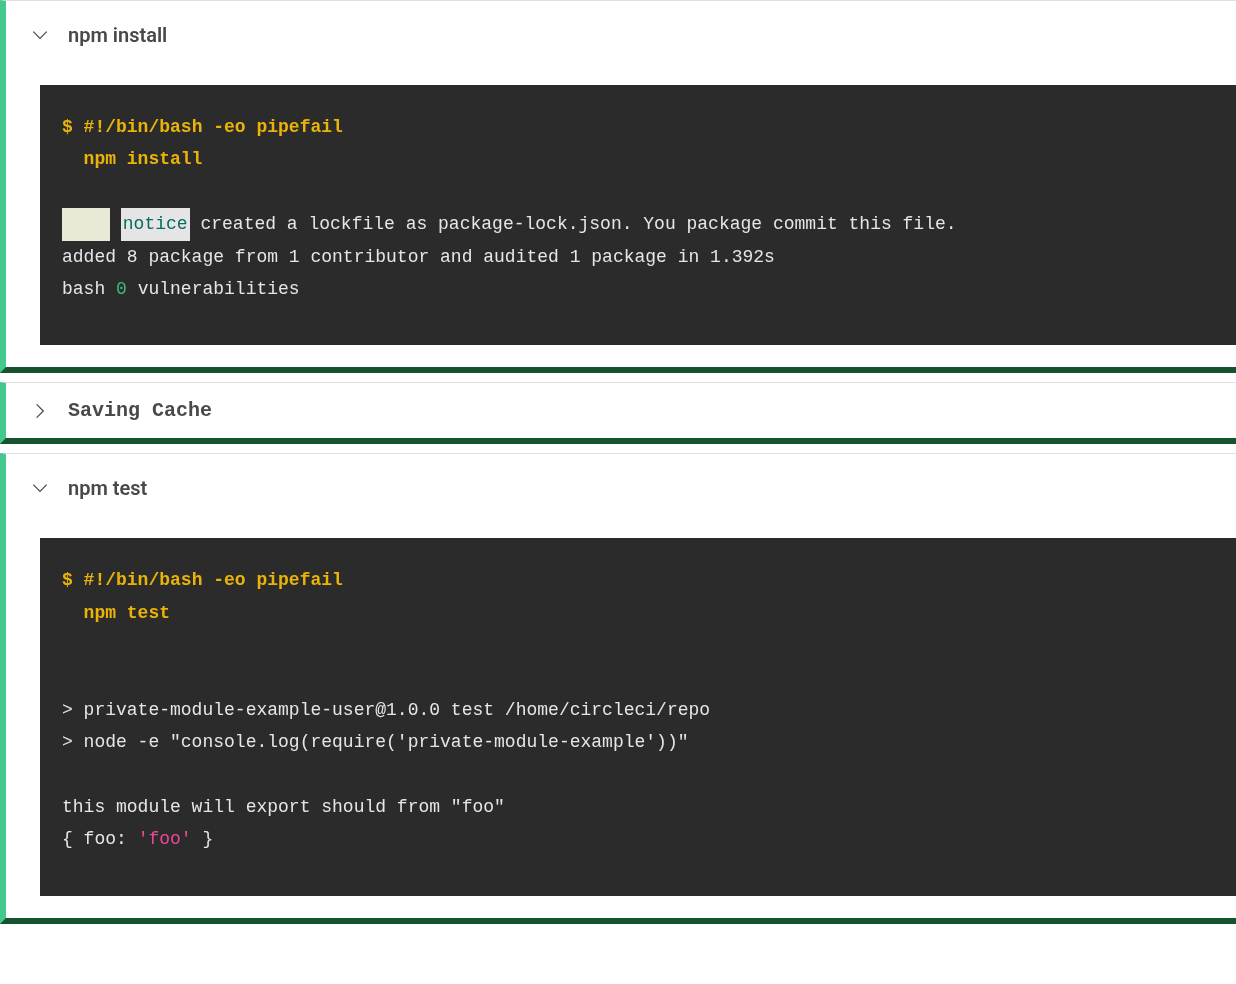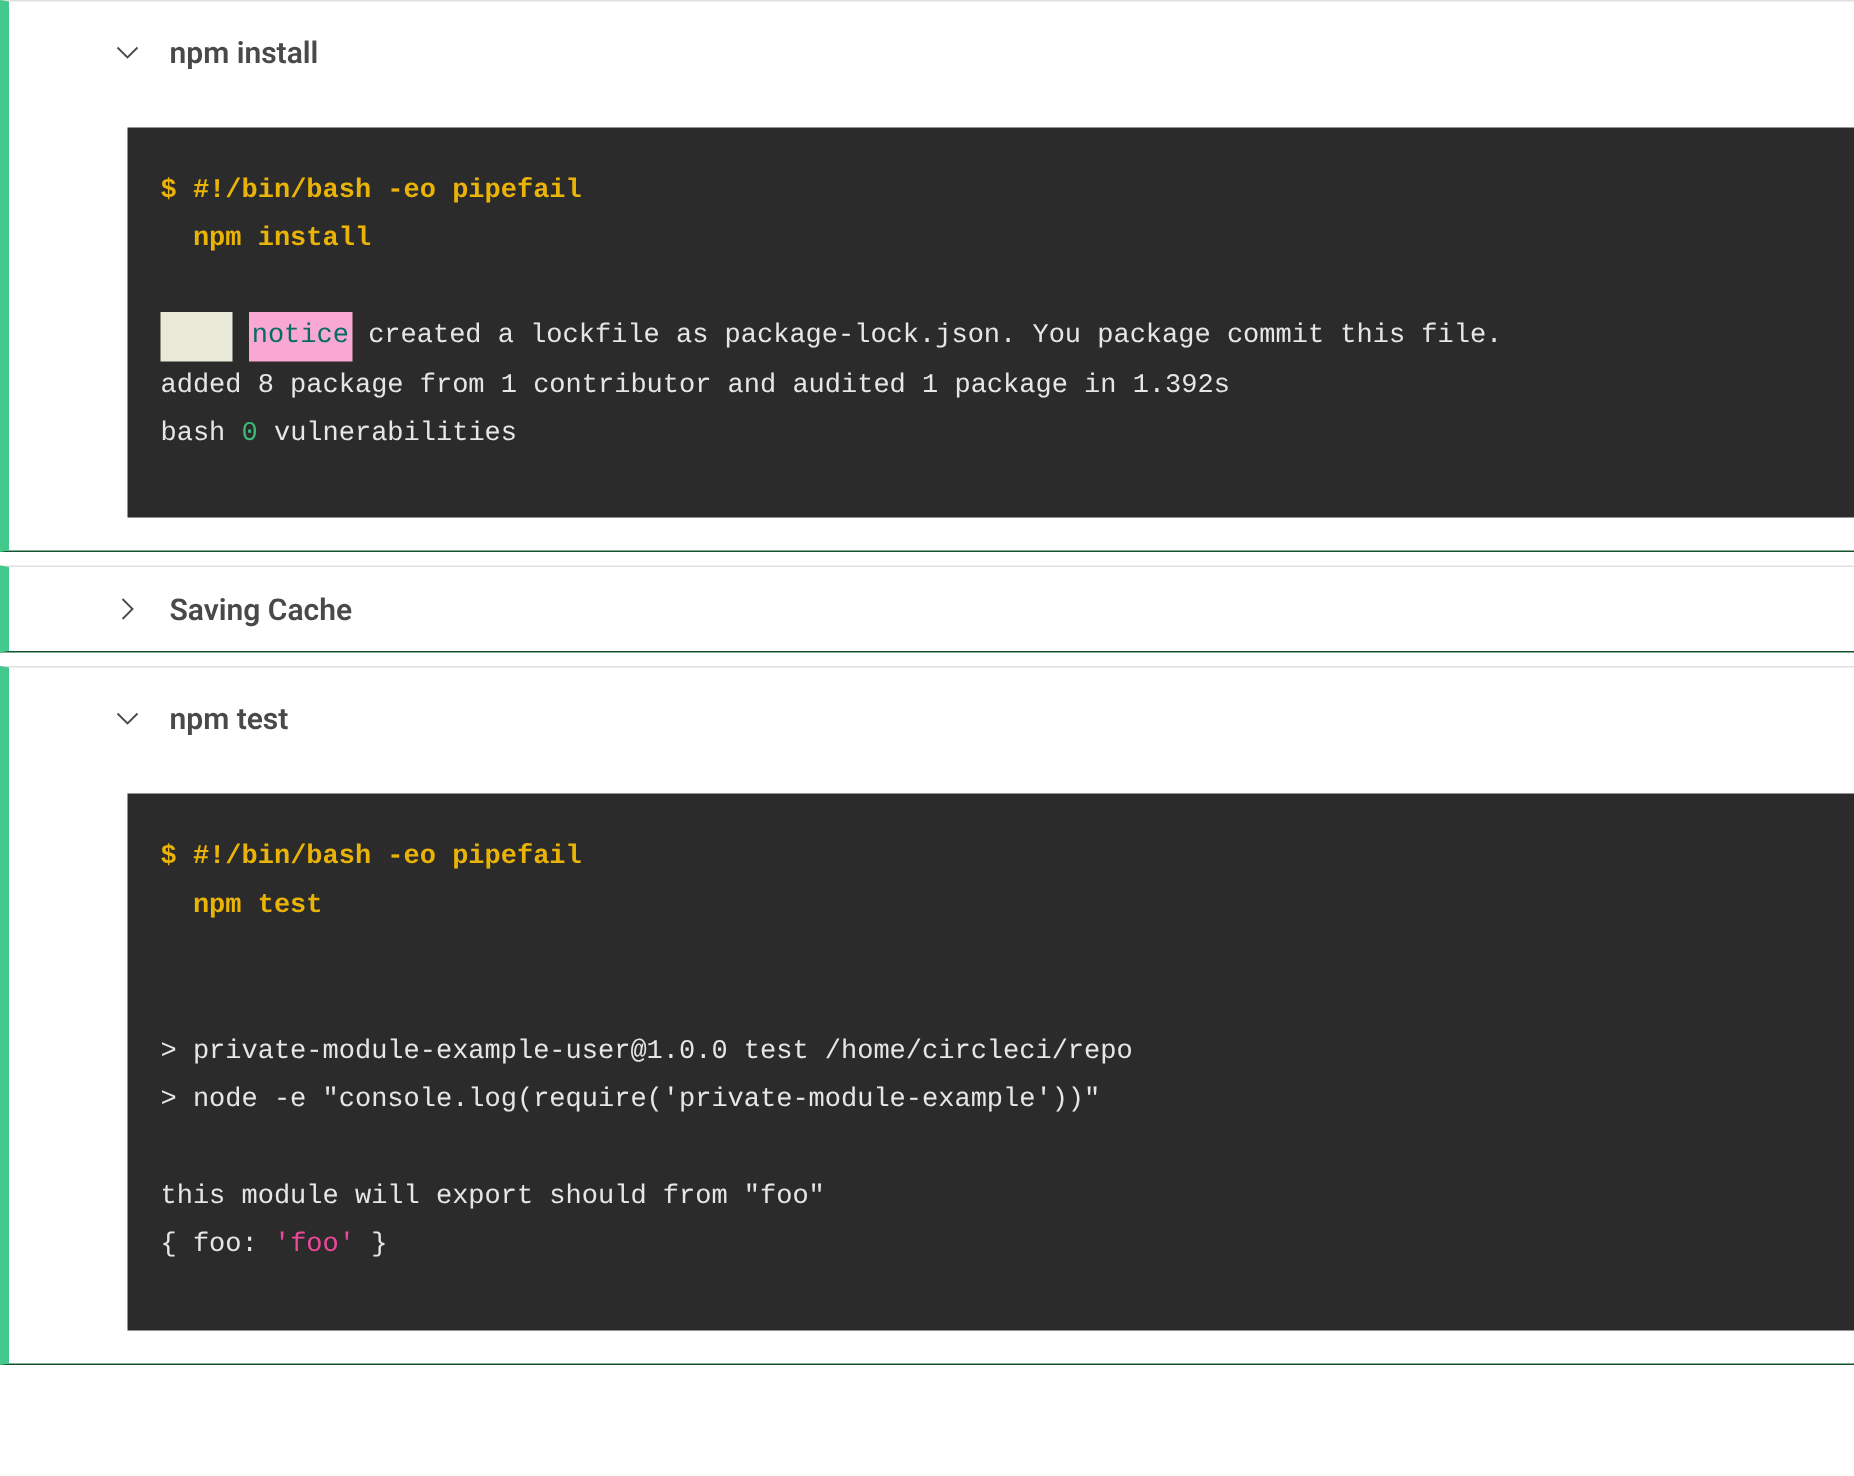--- a/index.html
+++ b/index.html
@@ -8,36 +8,36 @@
       box-sizing: border-box;
     }
     body {
       font-family: -apple-system, BlinkMacSystemFont, "Segoe UI", Roboto, Helvetica, Arial, sans-serif;
       background: #ffffff;
       width: 1236px;
       padding: 0;
     }
     .step {
       border-left: 6px solid #42c98b;
-      border-bottom: 1px solid #14532d;
+      border-bottom: 6px solid #14532d;
       border-top: 1px solid #e0e0e0;
       margin-bottom: 9px;
       background: #ffffff;
-      padding-left: 45px;
     }
     .step-header {
       display: flex;
       align-items: center;
       padding: 16px 20px 0 24px;
       cursor: pointer;
       height: 52px;
     }
     .step-header.collapsed-header {
       padding: 16px 20px 16px 24px;
       height: auto;
+      font-family: Liberation Mono, monospace;
     }
     .chevron {
       display: inline-flex;
       align-items: center;
       justify-content: center;
       width: 20px;
       height: 20px;
       margin-right: 18px;
       color: #555;
     }
@@ -69,21 +69,21 @@
       color: #eab308;
     }
     .npm-block {
       display: inline-block;
       background: #e9e9d7;
       color: #e9e9d7;
       width: 48px;
     }
     .notice-tag {
       display: inline-block;
-      background: #f9a8d4;
+      background: #e5e5e5;
       color: #086b63;
       padding: 0 2px;
     }
     .term-green {
       color: #3fb979;
     }
     .term-fooval {
       color: #ec4899;
     }
   </style>

